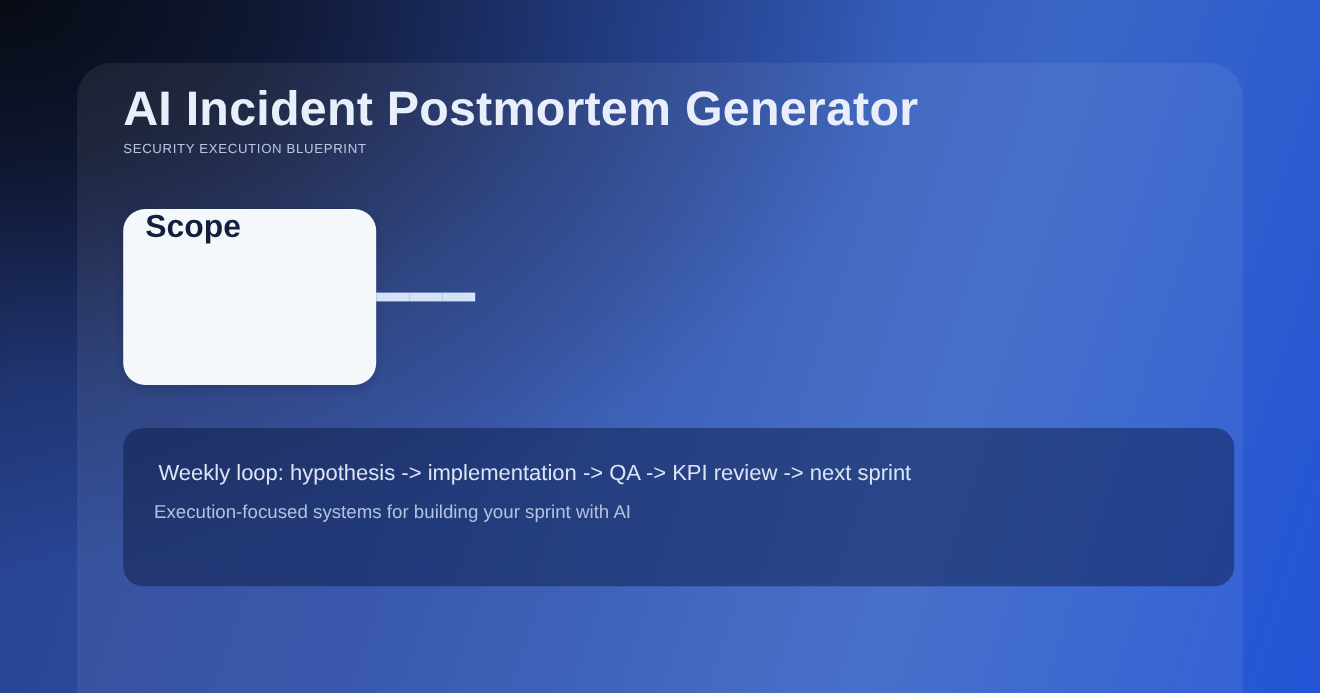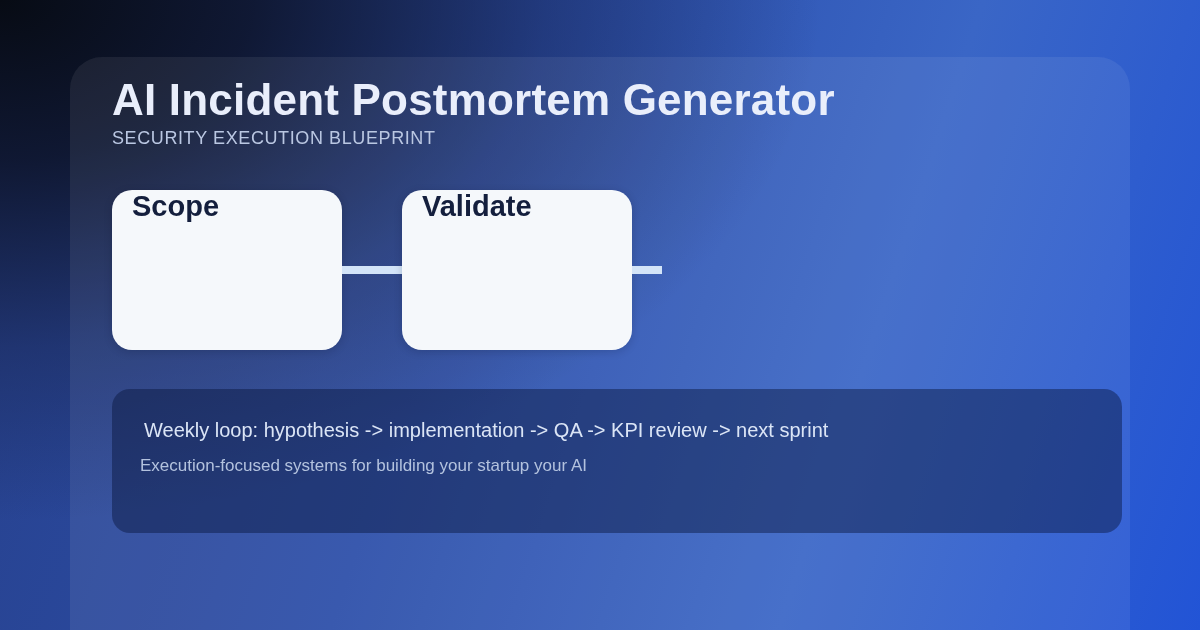--- a/index.html
+++ b/index.html
@@ -42,21 +42,21 @@
     font-size: 44px;
     font-weight: 700;
     color: #e9eefb;
     letter-spacing: 0.2px;
     white-space: nowrap;
   }
   .subtitle {
     position: absolute;
     left: 42px;
     top: 71px;
-    font-size: 18px;
+    font-size: 12px;
     font-weight: 400;
     color: #bac7e2;
     letter-spacing: 0.6px;
     white-space: nowrap;
   }
   .steps {
     position: absolute;
     left: 42px;
     top: 133px;
     width: 1010px;
@@ -124,25 +124,22 @@
     <div class="title">AI Incident Postmortem Generator</div>
 
     <div class="subtitle">SECURITY EXECUTION BLUEPRINT</div>
 
     <div class="steps">
       <div class="step-card">
         <span class="step-label">Scope</span>
       </div>
       <div class="connector"></div>
       <div class="connector"></div>
-      <div class="step-card">
-        <span class="step-label">Validate</span>
-      </div>
       <div class="connector"></div>
     </div>
 
     <div class="footer-box">
       <div class="loop-text">Weekly loop: hypothesis -&gt; implementation -&gt; QA -&gt; KPI review -&gt; next sprint</div>
-      <div class="tagline-text">Execution-focused systems for building your startup your AI</div>
+      <div class="tagline-text">Execution-focused systems for building your sprint with AI</div>
     </div>
 
   </div>
 </div>
 
 </body></html>

